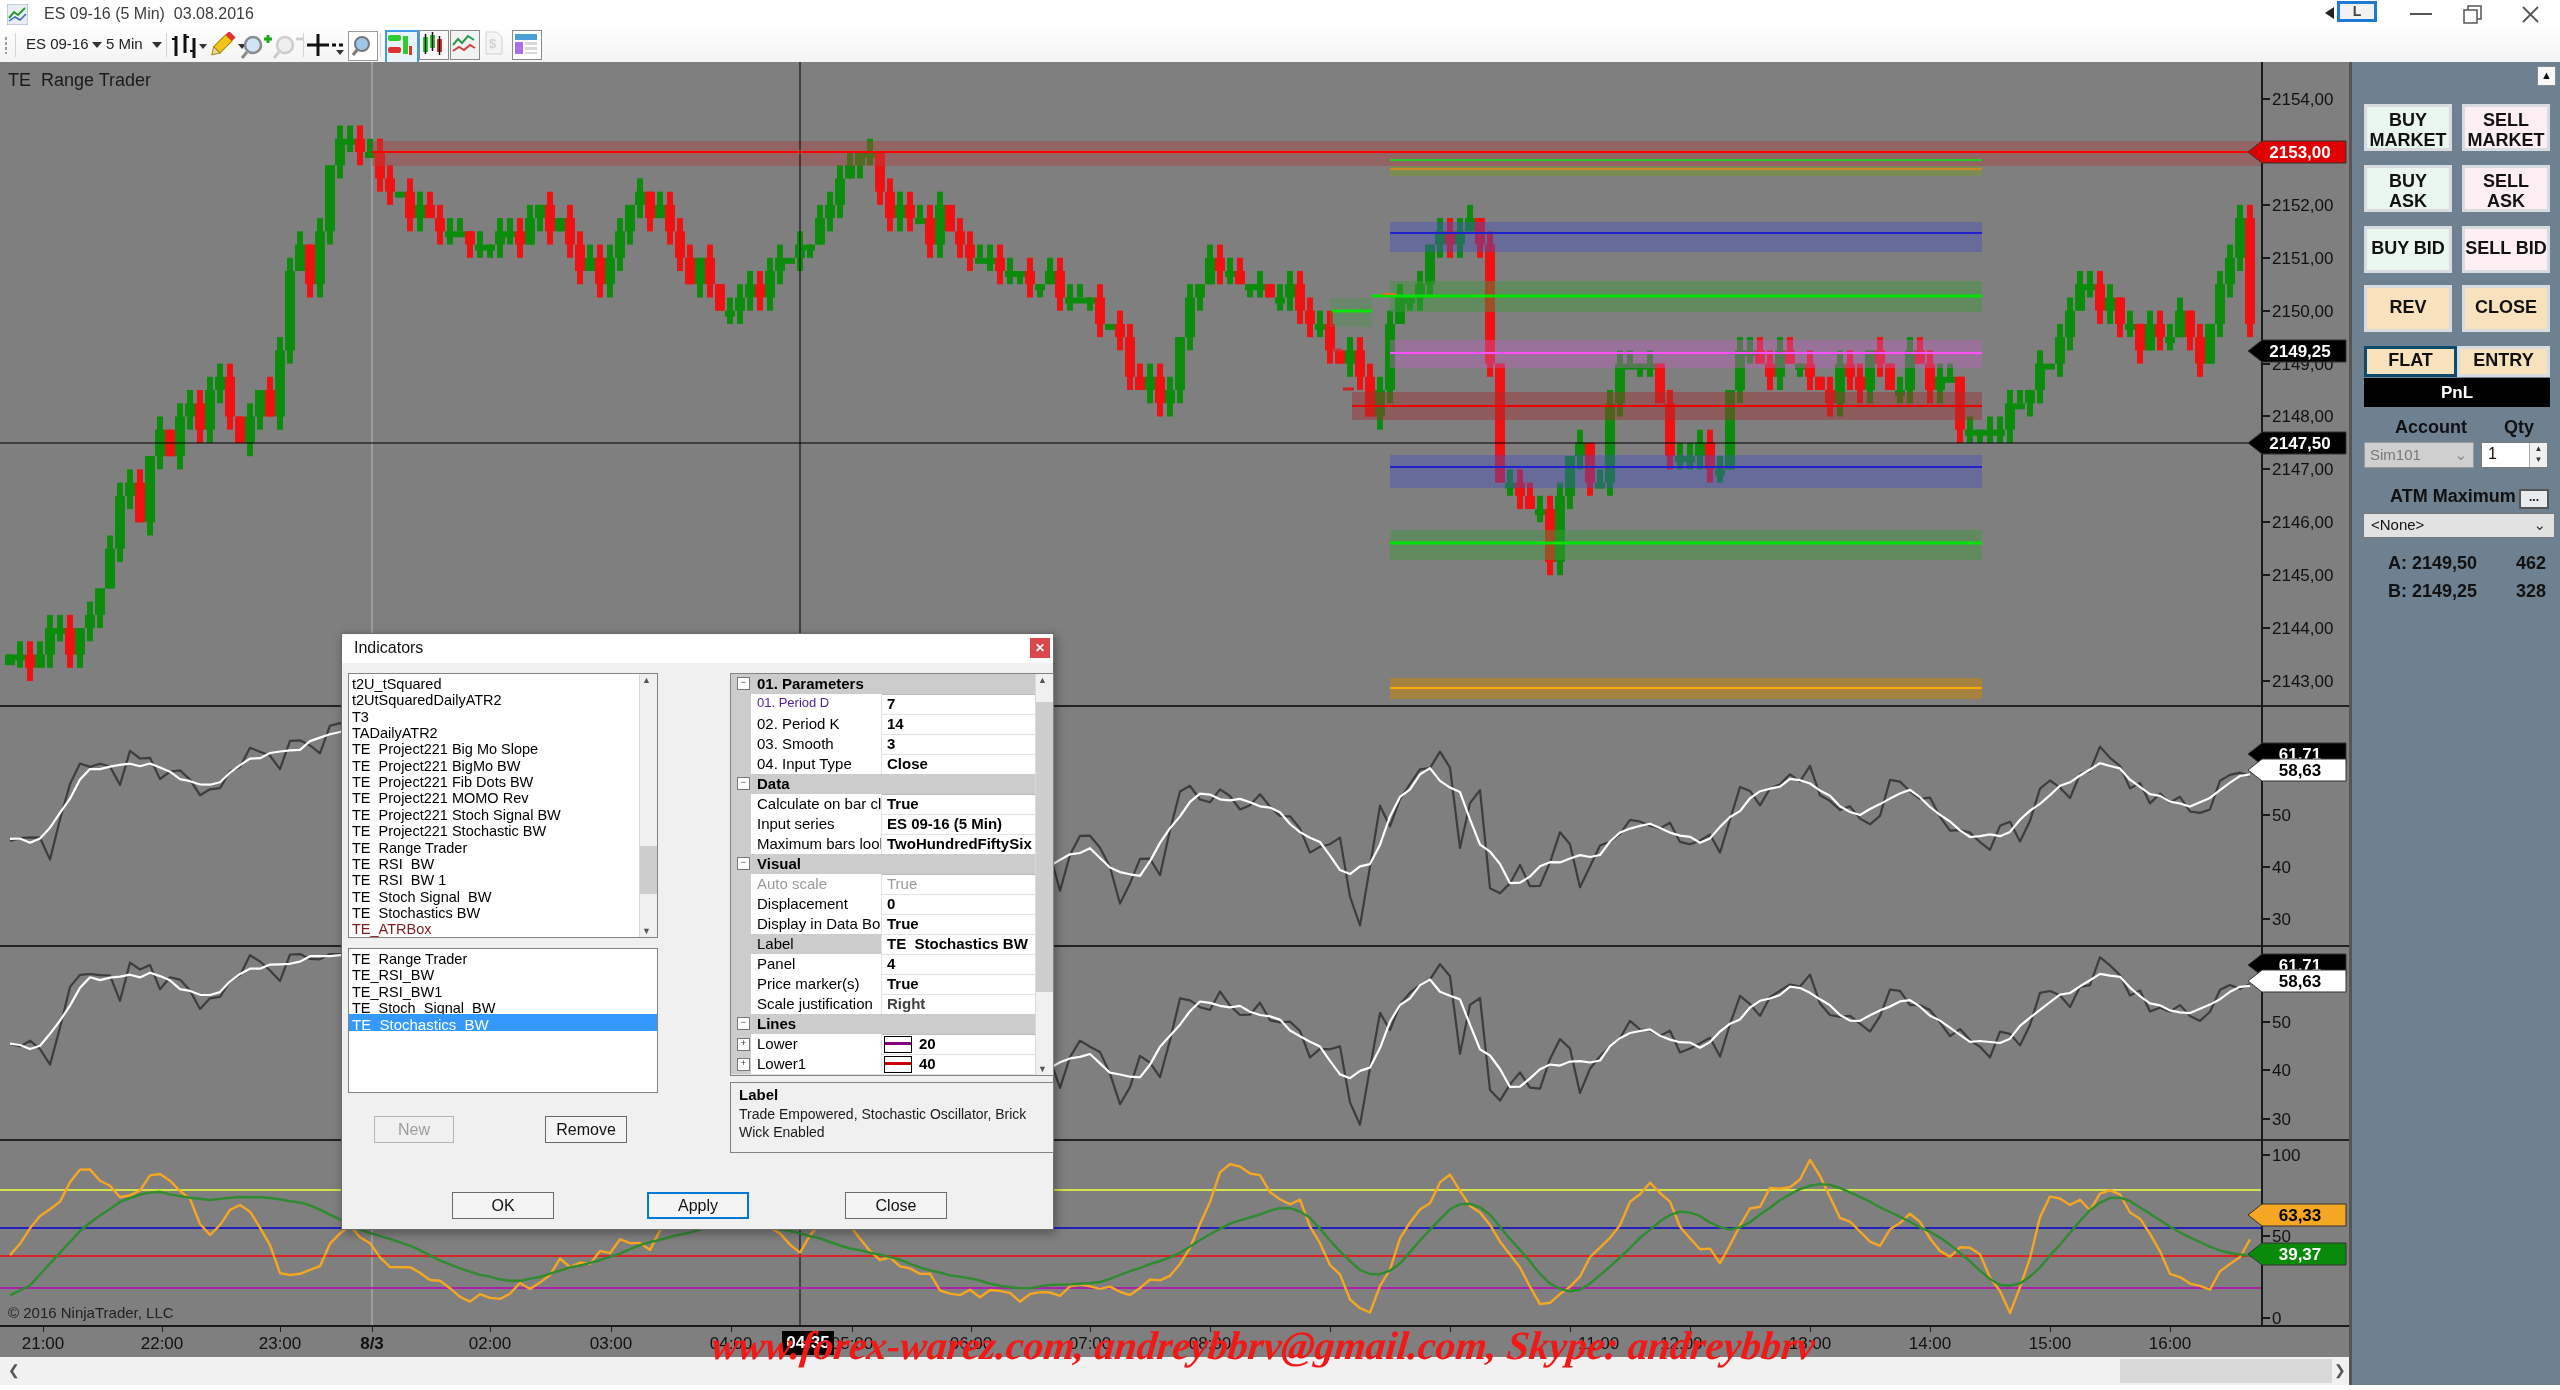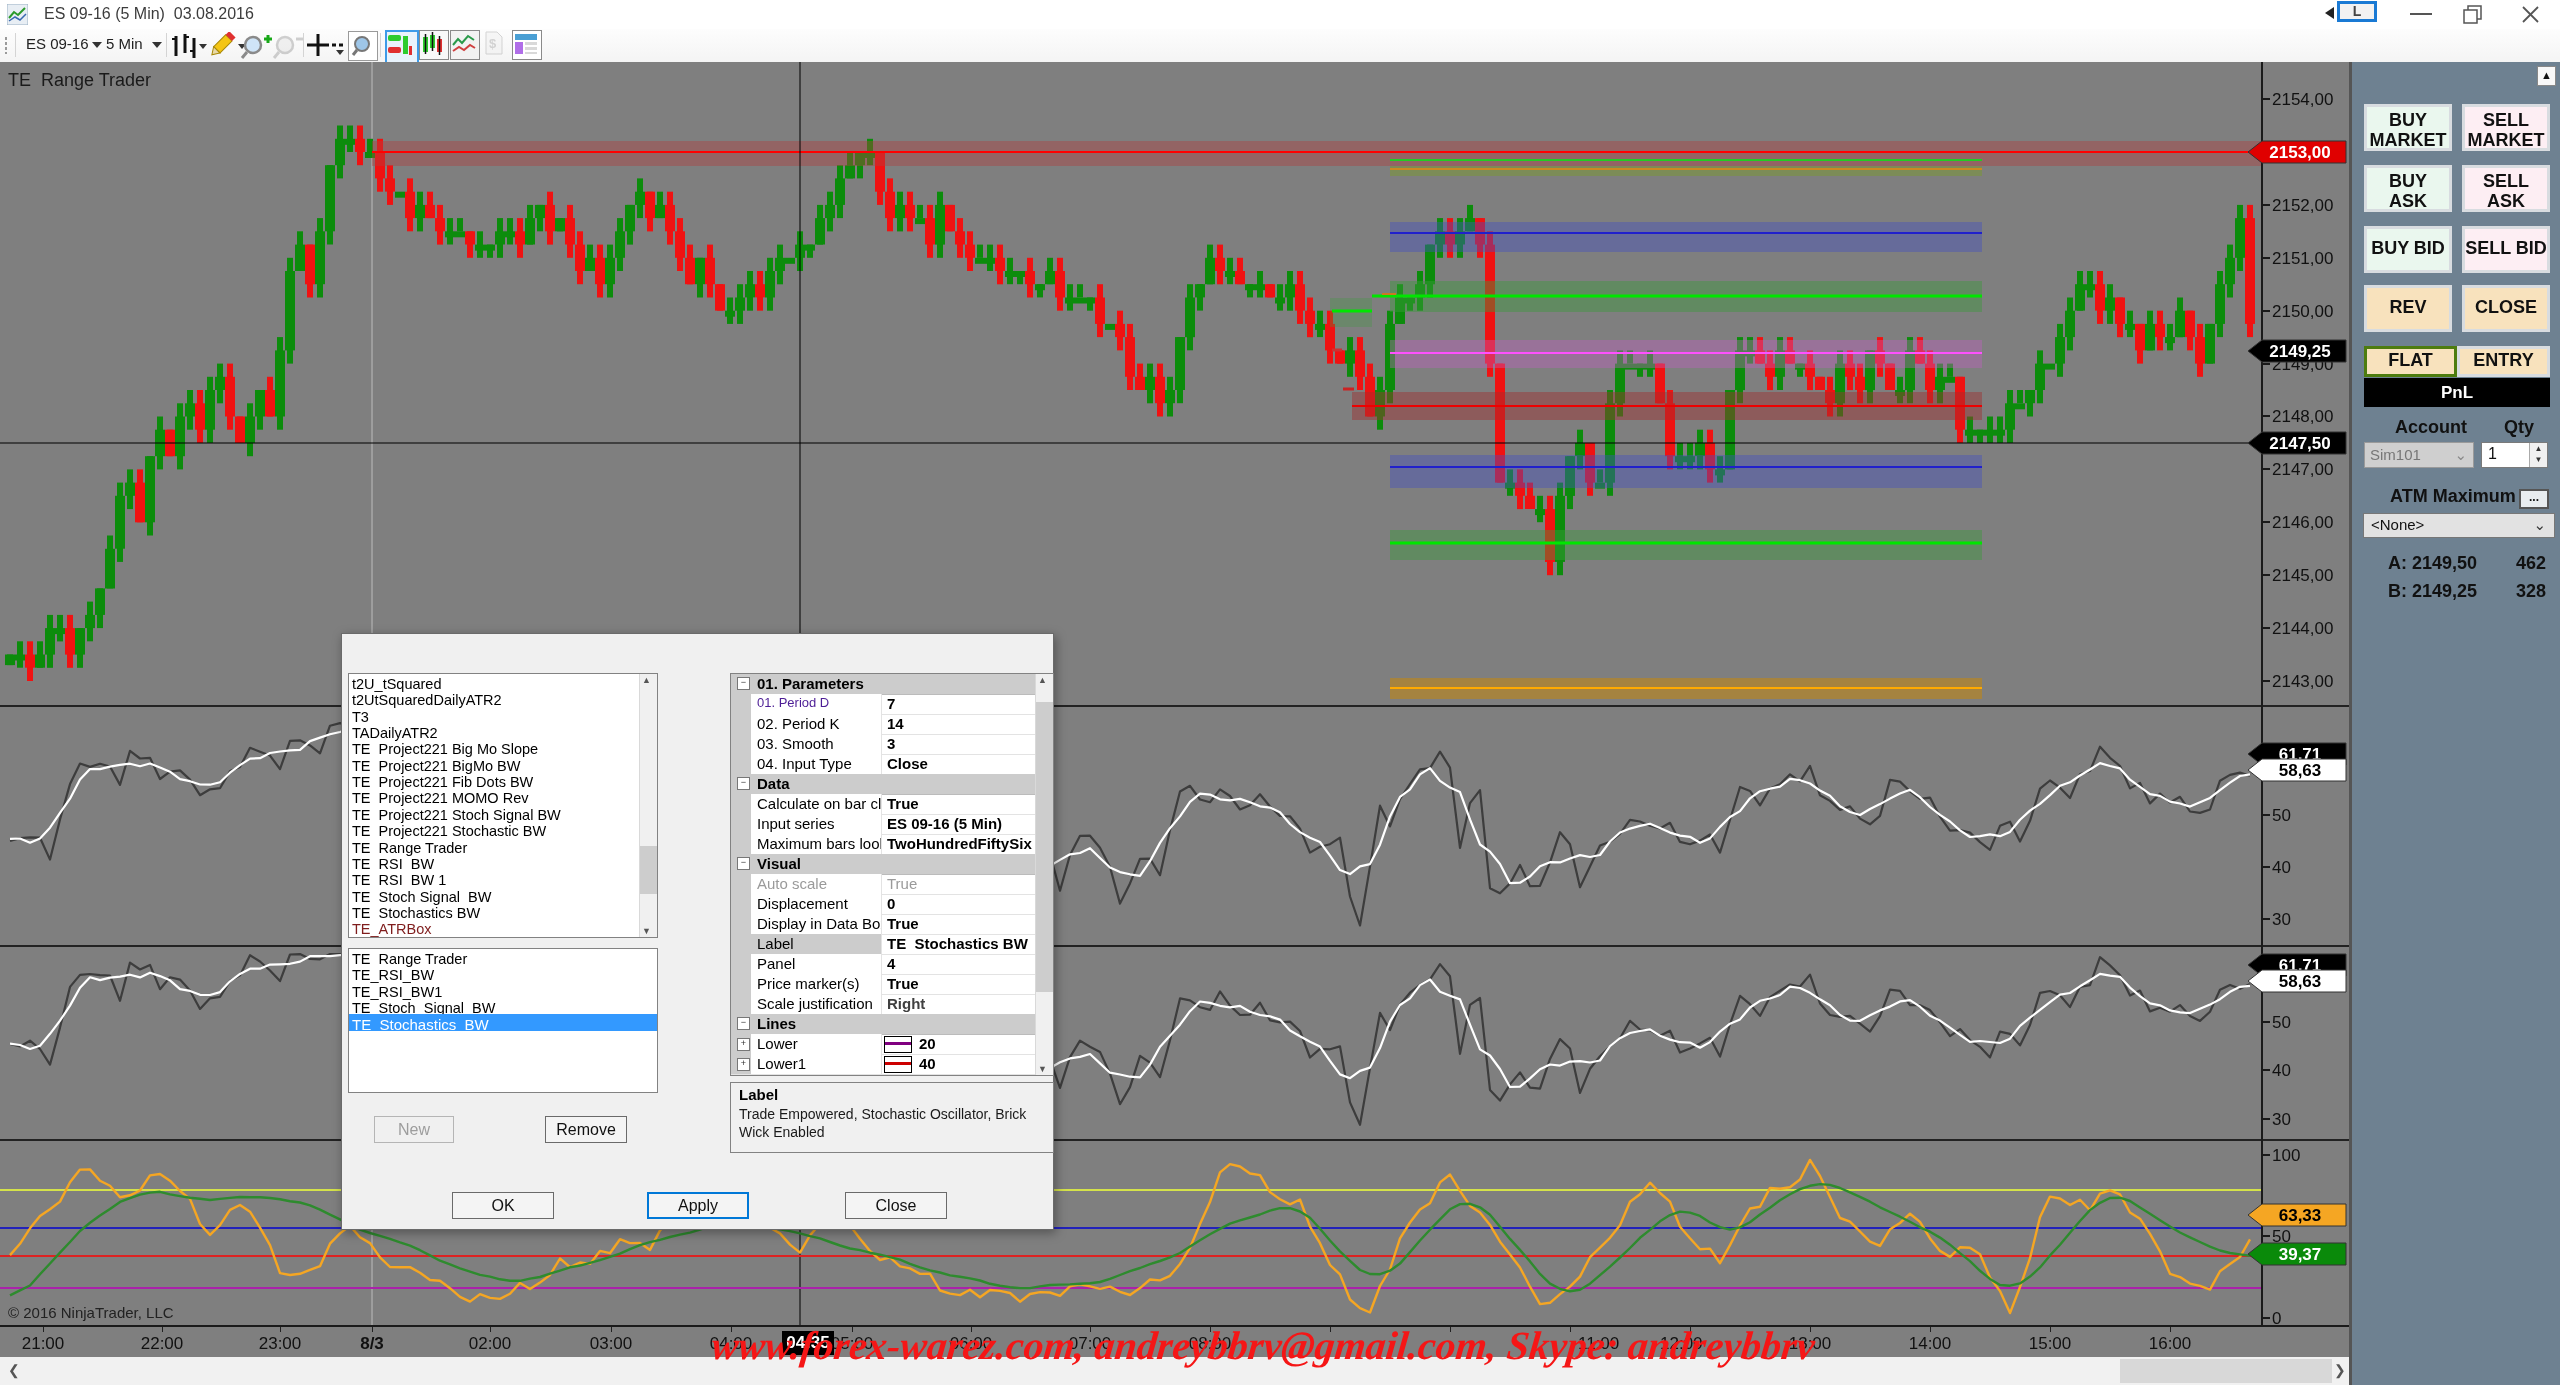--- a/index.html
+++ b/index.html
@@ -732,21 +732,21 @@
 <div style="position:absolute;left:2352px;top:62px;width:208px;height:1323px;background:#6e8191"></div>
 <div style="position:absolute;left:2537px;top:66px;width:19px;height:20px;background:#f8f8f8;border:1px solid #888;box-sizing:border-box;text-align:center;line-height:17px;font-size:11px;color:#111">▲</div>
 <div style="position:absolute;left:2364px;top:104px;width:88px;height:47px;background:#eaf7ee;border:3px solid #d8dce0;box-sizing:border-box;text-align:center;font-size:18px;font-weight:bold;color:#111;line-height:20px;padding-top:3px">BUY<br>MARKET</div>
 <div style="position:absolute;left:2462px;top:104px;width:88px;height:47px;background:#fdeef3;border:3px solid #d8dce0;box-sizing:border-box;text-align:center;font-size:18px;font-weight:bold;color:#111;line-height:20px;padding-top:3px">SELL<br>MARKET</div>
 <div style="position:absolute;left:2364px;top:165px;width:88px;height:47px;background:#eaf7ee;border:3px solid #d8dce0;box-sizing:border-box;text-align:center;font-size:18px;font-weight:bold;color:#111;line-height:20px;padding-top:3px">BUY<br>ASK</div>
 <div style="position:absolute;left:2462px;top:165px;width:88px;height:47px;background:#fdeef3;border:3px solid #d8dce0;box-sizing:border-box;text-align:center;font-size:18px;font-weight:bold;color:#111;line-height:20px;padding-top:3px">SELL<br>ASK</div>
 <div style="position:absolute;left:2364px;top:226px;width:88px;height:47px;background:#eaf7ee;border:3px solid #d8dce0;box-sizing:border-box;text-align:center;font-size:18px;font-weight:bold;color:#111;line-height:39px">BUY BID</div>
 <div style="position:absolute;left:2462px;top:226px;width:88px;height:47px;background:#fdeef3;border:3px solid #d8dce0;box-sizing:border-box;text-align:center;font-size:18px;font-weight:bold;color:#111;line-height:39px">SELL BID</div>
 <div style="position:absolute;left:2364px;top:285px;width:88px;height:47px;background:#f8e2bd;border:3px solid #d8dce0;box-sizing:border-box;text-align:center;font-size:18px;font-weight:bold;color:#111;line-height:39px">REV</div>
 <div style="position:absolute;left:2462px;top:285px;width:88px;height:47px;background:#f8e2bd;border:3px solid #d8dce0;box-sizing:border-box;text-align:center;font-size:18px;font-weight:bold;color:#111;line-height:39px">CLOSE</div>
-<div style="position:absolute;left:2364px;top:346px;width:93px;height:31px;background:#f8e2bd;border:3px solid #4d7c0f;box-sizing:border-box;text-align:center;font-size:18px;font-weight:bold;color:#111;line-height:23px">FLAT</div>
+<div style="position:absolute;left:2364px;top:346px;width:93px;height:31px;background:#f8e2bd;border:3px solid #0c4a6e;box-sizing:border-box;text-align:center;font-size:18px;font-weight:bold;color:#111;line-height:23px">FLAT</div>
 <div style="position:absolute;left:2457px;top:346px;width:93px;height:31px;background:#f8e2bd;border:3px solid #d8dce0;box-sizing:border-box;text-align:center;font-size:18px;font-weight:bold;color:#111;line-height:23px">ENTRY</div>
 <div style="position:absolute;left:2364px;top:378px;width:186px;height:29px;background:#000;color:#fff;font-size:17px;font-weight:bold;text-align:center;line-height:29px">PnL</div>
 <div style="position:absolute;left:2395px;top:417px;font-size:18px;font-weight:bold;color:#111">Account</div>
 <div style="position:absolute;left:2504px;top:417px;font-size:18px;font-weight:bold;color:#111">Qty</div>
 <div style="position:absolute;left:2364px;top:442px;width:110px;height:26px;background:#cfcfcf;border:1px solid #9a9a9a;box-sizing:border-box;font-size:15px;color:#777;padding:3px 0 0 5px">Sim101<span style="position:absolute;right:6px;color:#888">⌄</span></div>
 <div style="position:absolute;left:2481px;top:442px;width:67px;height:26px;background:#fff;border:1px solid #7a7a7a;box-sizing:border-box;font-size:16px;color:#111;padding:2px 0 0 6px">1
 <span style="position:absolute;right:0;top:0;width:17px;height:24px;border-left:1px solid #aaa;background:#f0f0f0;font-size:8px;color:#333;text-align:center;line-height:11px">▲<br>▼</span></div>
 <div style="position:absolute;left:2390px;top:486px;font-size:18px;font-weight:bold;color:#111">ATM Maximum</div>
 <div style="position:absolute;left:2519px;top:489px;width:30px;height:20px;background:#e8ecef;border:2px solid #555;box-sizing:border-box;font-size:12px;font-weight:bold;text-align:center;line-height:13px;color:#111">...</div>
 <div style="position:absolute;left:2363px;top:513px;width:192px;height:25px;background:#e2e2e2;border:1px solid #777;box-sizing:border-box;font-size:15px;color:#111;padding:2px 0 0 7px">&lt;None&gt;<span style="position:absolute;right:8px;top:2px;color:#333">⌄</span></div>
@@ -756,20 +756,24 @@
 <div style="position:absolute;left:2516px;top:581px;font-size:18px;font-weight:600;color:#111">328</div>
 <div style="position:absolute;left:0;top:1357px;width:2352px;height:28px;background:#f1f1f1">
     <div style="position:absolute;left:8px;top:5px;font-size:14px;color:#555">❮</div>
     <div style="position:absolute;left:2120px;top:2px;width:212px;height:24px;background:#d8d8d8"></div>
     <div style="position:absolute;left:2334px;top:5px;font-size:14px;color:#555">❯</div>
   </div>
 <div style="position:absolute;left:0;top:1385px;width:2560px;height:5px;background:#fff"></div>
 <div style="position:absolute;left:2349px;top:62px;width:3px;height:1323px;background:#555"></div>
 <div style="position:absolute;left:712px;top:1322px;width:1200px;font-family:'Liberation Serif',serif;font-style:italic;font-weight:bold;font-size:40px;color:#f51616;transform:skewX(-6deg);white-space:nowrap;z-index:50">www.forex-warez.com, andreybbrv@gmail.com, Skype: andreybbrv</div>
 <div style="position:absolute;left:341px;top:633px;width:713px;height:597px;background:#f0f0f0;border:1px solid #6a6a6a;box-sizing:border-box;box-shadow:2px 3px 10px rgba(0,0,0,.35)">
+<div style="position:absolute;left:0;top:0;width:100%;height:29px;background:#fff">
+      <span style="position:absolute;left:12px;top:5px;font-size:16px;color:#111">Indicators</span>
+<div style="position:absolute;right:3px;top:4px;width:20px;height:20px;background:#d9484a;color:#fff;font-size:12px;text-align:center;line-height:20px;font-weight:bold">✕</div>
+    </div>
 <div style="position:absolute;left:6px;top:39px;width:310px;height:265px;background:#fff;border:1px solid #828282;box-sizing:border-box;overflow:hidden">
 <div style="position:absolute;left:3px;top:2px;font-size:14.5px;color:#000;white-space:nowrap">t2U_tSquared</div>
 <div style="position:absolute;left:3px;top:18px;font-size:14.5px;color:#000;white-space:nowrap">t2UtSquaredDailyATR2</div>
 <div style="position:absolute;left:3px;top:35px;font-size:14.5px;color:#000;white-space:nowrap">T3</div>
 <div style="position:absolute;left:3px;top:51px;font-size:14.5px;color:#000;white-space:nowrap">TADailyATR2</div>
 <div style="position:absolute;left:3px;top:67px;font-size:14.5px;color:#000;white-space:nowrap">TE&nbsp;&nbsp;Project221 Big Mo Slope</div>
 <div style="position:absolute;left:3px;top:84px;font-size:14.5px;color:#000;white-space:nowrap">TE&nbsp;&nbsp;Project221 BigMo BW</div>
 <div style="position:absolute;left:3px;top:100px;font-size:14.5px;color:#000;white-space:nowrap">TE&nbsp;&nbsp;Project221 Fib Dots BW</div>
 <div style="position:absolute;left:3px;top:116px;font-size:14.5px;color:#000;white-space:nowrap">TE&nbsp;&nbsp;Project221 MOMO Rev</div>
 <div style="position:absolute;left:3px;top:133px;font-size:14.5px;color:#000;white-space:nowrap">TE&nbsp;&nbsp;Project221 Stoch Signal BW</div>

